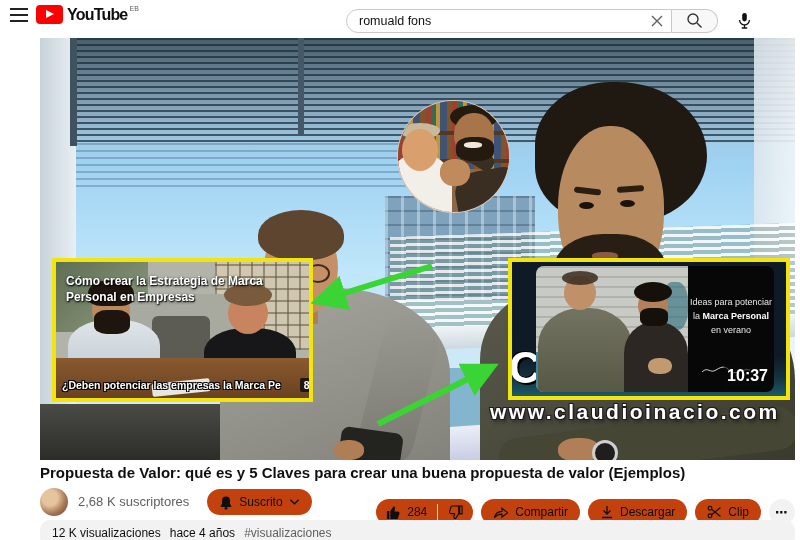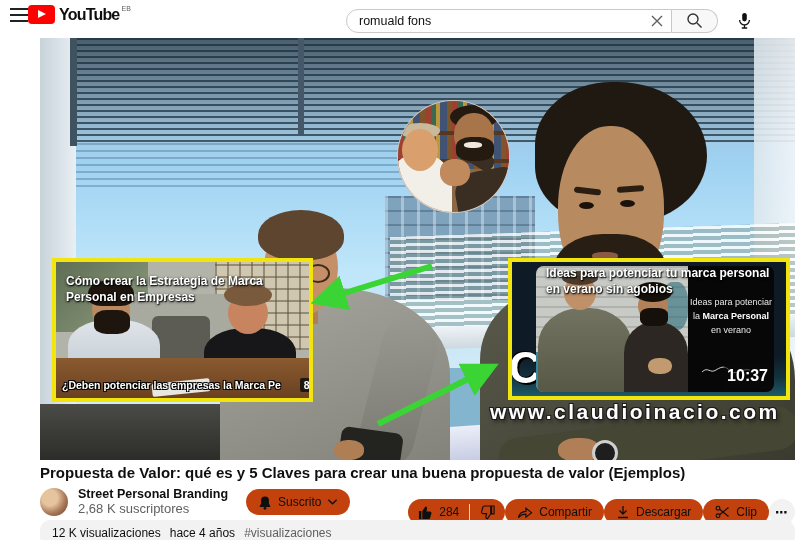--- a/index.html
+++ b/index.html
@@ -5,21 +5,21 @@
   * { margin:0; padding:0; box-sizing:border-box; }
   html,body { width:800px; height:540px; overflow:hidden; background:#fff;
     font-family:"Liberation Sans","DejaVu Sans",sans-serif; color:#0f0f0f; }
   .abs { position:absolute; }
   #app { position:relative; width:800px; height:540px; background:#fff; }
 
   
   .topbar { position:absolute; left:0; top:0; width:800px; height:30px; background:#fff; }
   .menu-btn { position:absolute; left:10px; top:8px; width:18px; height:14px; cursor:pointer; }
   .menu-btn span { display:block; height:2px; background:#222; margin-bottom:4px; }
-  .logo { position:absolute; left:28px; top:5px; display:flex; align-items:flex-start; cursor:pointer; }
+  .logo { position:absolute; left:36px; top:5px; display:flex; align-items:flex-start; cursor:pointer; }
   .play-badge { width:27px; height:19px; background:#f00; border-radius:4px; position:relative; }
   .play-badge::after { content:""; position:absolute; left:10px; top:5px;
     border-left:8px solid #fff; border-top:4.5px solid transparent; border-bottom:4.5px solid transparent; }
   .logo-text { font-size:16px; font-weight:700; letter-spacing:-0.8px; margin-left:4px; line-height:19px; }
   .logo-sup { font-size:7px; color:#606060; margin-left:2px; line-height:8px; }
   .searchwrap { position:absolute; left:346px; top:3px; height:35px; display:flex; align-items:center; }
   .searchbox { width:326px; height:24px; border:1px solid #c9c9c9; border-radius:12px 0 0 12px;
     display:flex; align-items:center; padding:0 6px 0 12px; }
   .searchbox input { border:0; outline:0; flex:1; font-size:12.5px; color:#111; background:transparent;
     font-family:"Liberation Sans",sans-serif; }
@@ -159,21 +159,21 @@
   .vtitle { position:absolute; left:40px; top:464px; width:720px; font-size:15px; font-weight:600; color:#0f0f0f; }
   .chrow { position:absolute; left:40px; top:487px; width:755px; height:30px; display:flex; align-items:center; }
   .avatar { width:28px; height:28px; border-radius:50%; cursor:pointer; flex:0 0 28px;
     background:radial-gradient(circle at 35% 35%,#e6c49e 0 30%,#a9795a 60%,#5f3c28 100%); }
   .chmeta { margin-left:10px; line-height:1.15; }
   .chname { font-size:12.5px; font-weight:600; cursor:pointer; }
   .chsubs { font-size:13px; color:#606060; }
   .pill { height:26px; border-radius:14px; background:#c2410c; display:flex; align-items:center;
     font-size:12px; font-weight:500; color:#0f0f0f; cursor:pointer; }
   .sub-btn { margin-left:18px; padding:0 12px; gap:6px; }
-  .actions { margin-left:auto; display:flex; gap:0;margin-top:20px; }
+  .actions { margin-left:auto; display:flex; gap:8px;margin-top:20px; }
   .seg { padding:0; }
   .seg .half { display:flex; align-items:center; gap:6px; padding:0 10px; height:100%; cursor:pointer; }
   .seg .div { width:1px; height:16px; background:#d9d9d9; }
   .pill .lbl { margin-left:6px; }
   .more { width:26px; height:26px; border-radius:50%; background:#f2f2f2; display:flex; align-items:center;
     justify-content:center; font-weight:700; font-size:13px; letter-spacing:1px; cursor:pointer; }
   .descbox { position:absolute; left:40px; top:520px; width:755px; height:26px; background:#f2f2f2;
     border-radius:10px; display:flex; align-items:flex-start; gap:9px; padding:6px 12px; font-size:12px;
     font-weight:500; cursor:pointer; }
   .descbox .dim { color:#606060; }
@@ -314,45 +314,40 @@
         <div class="rt-panel">
           <div>Ideas para potenciar</div>
           <div><span>la </span><b>Marca Personal</b></div>
           <div>en verano</div>
           <svg class="rt-sig" width="52" height="12" viewBox="0 0 52 12">
             <path d="M2 8 C8 2 10 10 16 6 S26 2 30 7 S42 4 50 6" stroke="#cfcfcf" stroke-width="1" fill="none"></path>
           </svg>
           <div class="rt-dur">10:37</div>
         </div>
       </div>
-      <div class="abs rt-title">
-        <div>Ideas para potenciar tu marca personal</div>
-        <div>en verano sin agobios</div>
-      </div>
     </div>
 
     <svg class="abs arrows" viewBox="0 0 755 422">
       <defs>
         <marker id="ah" markerWidth="6" markerHeight="6" refX="4" refY="3" orient="auto">
           <path d="M0,0 L6,3 L0,6 z" fill="#3bd435"></path>
         </marker>
       </defs>
       <line x1="392" y1="228" x2="282" y2="262" stroke="#3bd435" stroke-width="6" marker-end="url(#ah)"></line>
       <line x1="338" y1="386" x2="448" y2="331" stroke="#3bd435" stroke-width="6" marker-end="url(#ah)"></line>
     </svg>
 
     <div class="abs watermark">www.claudioinacio.com</div>
   </div>
 
   <div class="vtitle">Propuesta de Valor: qué es y 5 Claves para crear una buena propuesta de valor (Ejemplos)</div>
 
   <div class="chrow">
     <div class="avatar"></div>
     <div class="chmeta">
-      <div class="chname">Street Personal Branding</div>
       <div class="chsubs">2,68 K suscriptores</div>
     </div>
     <div class="pill sub-btn">
       <svg width="14" height="15" viewBox="0 0 16 17">
         <path d="M8 1.5 a4.5 4.5 0 0 0 -4.5 4.5 v4 L2 12.5 v1 h12 v-1 L12.5 10 v-4 A4.5 4.5 0 0 0 8 1.5 z" fill="#0f0f0f"></path>
         <circle cx="8" cy="15.2" r="1.6" fill="#0f0f0f"></circle>
       </svg>
       <span>Suscrito</span>
       <svg width="11" height="8" viewBox="0 0 12 8">
         <path d="M1.5 1.5 L6 6 L10.5 1.5" stroke="#0f0f0f" stroke-width="1.5" fill="none"></path>

